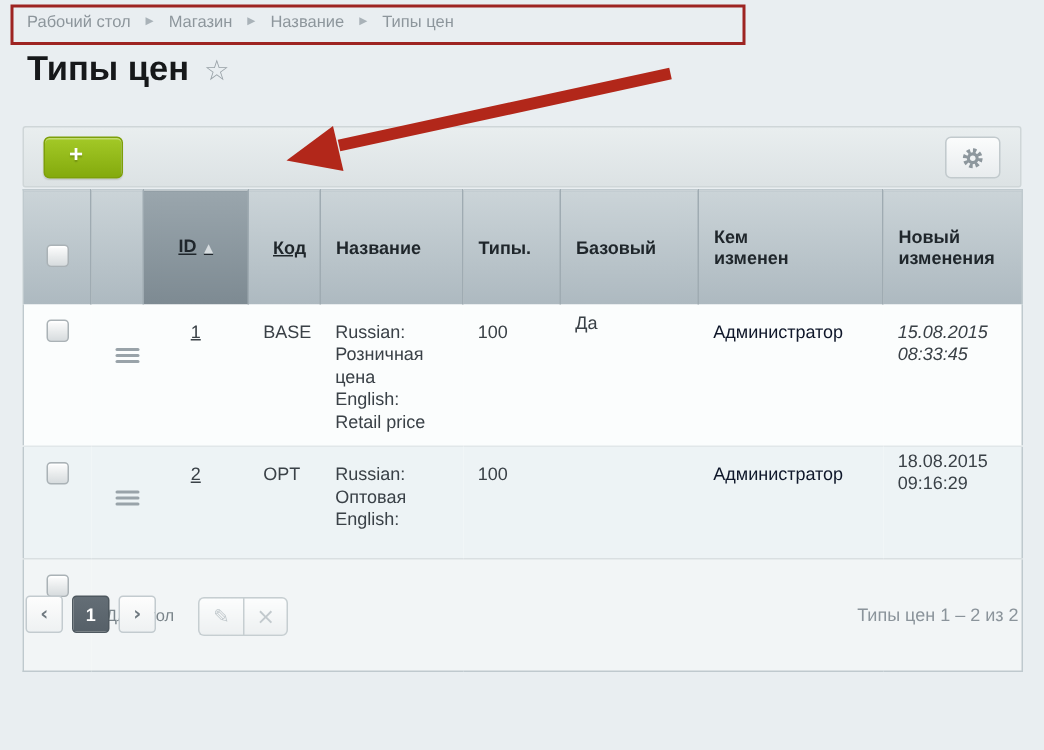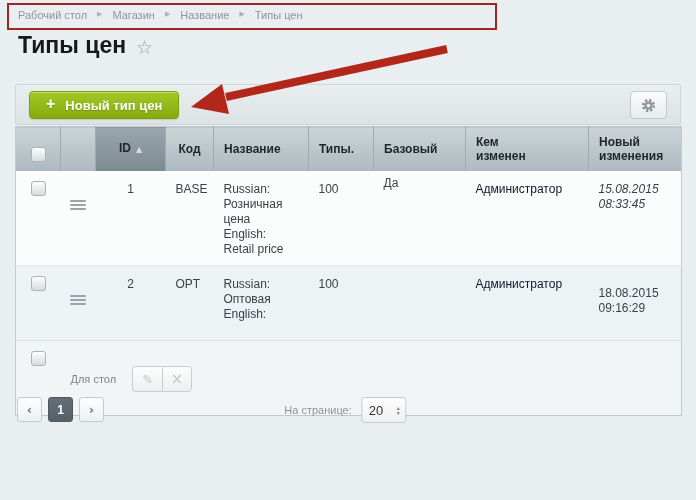--- a/index.html
+++ b/index.html
@@ -29,21 +29,21 @@
     background:linear-gradient(#fbfcfc,#e8ecee);border:1px solid #c2cacd;border-radius:4px;
     display:flex;align-items:center;justify-content:center;cursor:pointer;}
   
   table.grid{position:absolute;left:15px;top:126px;width:666px;border-collapse:collapse;table-layout:fixed;
     border:1px solid #bfc9ce;background:#fcfdfd;}
   .grid th{height:44px;background:linear-gradient(#cbd4d8,#adb9c0);border-right:1px solid #9fabb2;
     font-size:12px;font-weight:bold;color:#1f262b;text-align:left;padding:0 10px;vertical-align:middle;
     white-space:pre-line;line-height:14px;}
   .grid th:last-child{border-right:none;}
   .grid th.sorted{background:linear-gradient(#9aa6ad,#7d8a92);}
-  .grid th.c, .grid td.c{text-align:center;padding:0;}
+  .grid th.c, .grid td.c{text-align:center;padding:16px;text-decoration:underline;}
   .sort-arrow{font-family:"DejaVu Sans",sans-serif;font-size:8px;color:#d6dcdf;margin-left:5px;}
   .grid td{font-size:12px;color:#3a4147;vertical-align:top;padding:10px 10px 8px;white-space:pre-line;line-height:15px;}
   tr.r1 td{background:#fbfdfd;}
   tr.r2 td{background:#edf3f5;border-top:1px solid #e1e7e9;}
   tr.r1{height:92px;}
   tr.r2{height:75px;}
   .grid td.cbcell, .grid th.cbcell{text-align:center;padding-left:0;padding-right:0;}
   .lnk{color:#0f172a;text-decoration:none;cursor:pointer;}
   
   .cb{display:inline-block;width:15px;height:15px;box-sizing:border-box;border:1px solid #aab2b6;border-radius:3px;
@@ -97,21 +97,20 @@
   <div class="crumb-box"></div>
 
   <div class="title-row">
     <h1 class="page-title">Типы цен</h1>
     <span class="fav-star">☆</span>
   </div>
 
   <div class="toolbar">
     <button class="btn-green">
       <span class="plus">+</span>
-      <span>Новый тип цен</span>
     </button>
     <button class="btn-gear">
       <span style="display:flex;">
         <svg width="17" height="17" viewBox="0 0 24 24">
           <circle cx="12" cy="12" r="7.2" fill="none" stroke="#8d979d" stroke-width="4.2" stroke-dasharray="3.1 2.55"></circle>
           <circle cx="12" cy="12" r="5.6" fill="#8d979d"></circle>
           <circle cx="12" cy="12" r="2.6" fill="#eff2f3"></circle>
         </svg>
       </span>
     </button>
@@ -171,21 +170,21 @@
           <span class="burger"><i></i><i></i><i></i></span>
         </td>
         <td class="c" style="padding-top:11px;">2</td>
         <td style="padding-top:11px;">OPT</td>
         <td style="padding-top:11px;">Russian:
 Оптовая
 English:</td>
         <td style="padding-top:11px;">100</td>
         <td style="padding-top:11px;"></td>
         <td style="padding-top:11px;"><a class="lnk">Администратор</a></td>
-        <td style="padding-top:20px;">18.08.2015
+        <td style="padding-top:2px;">18.08.2015
 09:16:29</td>
       </tr>
     </tbody>
     <tfoot>
       <tr>
         <td class="cbcell"><span class="cb"></span></td>
         <td colspan="8">
           <div class="foot-flex">
             <span class="foot-label">Для стол</span>
             <span class="btn-group">
@@ -201,30 +200,21 @@
       </tr>
     </tfoot>
   </table>
 
   <div class="pager">
     <div class="pg-left">
       <div class="pgbtn">‹</div>
       <div class="pgbtn cur">1</div>
       <div class="pgbtn">›</div>
     </div>
-    <div class="pg-center">
-      <span class="pp-label">На странице:</span>
-      <div class="select">
-        <span class="val">20</span>
-        <span class="spin">
-            <span>▴</span>
-            <span>▾</span>
-          </span>
-      </div>
-    </div>
+    <div class="pg-right">Типы цен 1 – 2 из 2</div>
   </div>
 
   <svg class="anno" width="696" height="500">
     <line x1="447" y1="49" x2="226" y2="97" stroke="#b2271a" stroke-width="8"></line>
     <polygon points="191,107 222,84 229,114" fill="#b2271a"></polygon>
   </svg>
 
 </div>
 
 </body></html>

